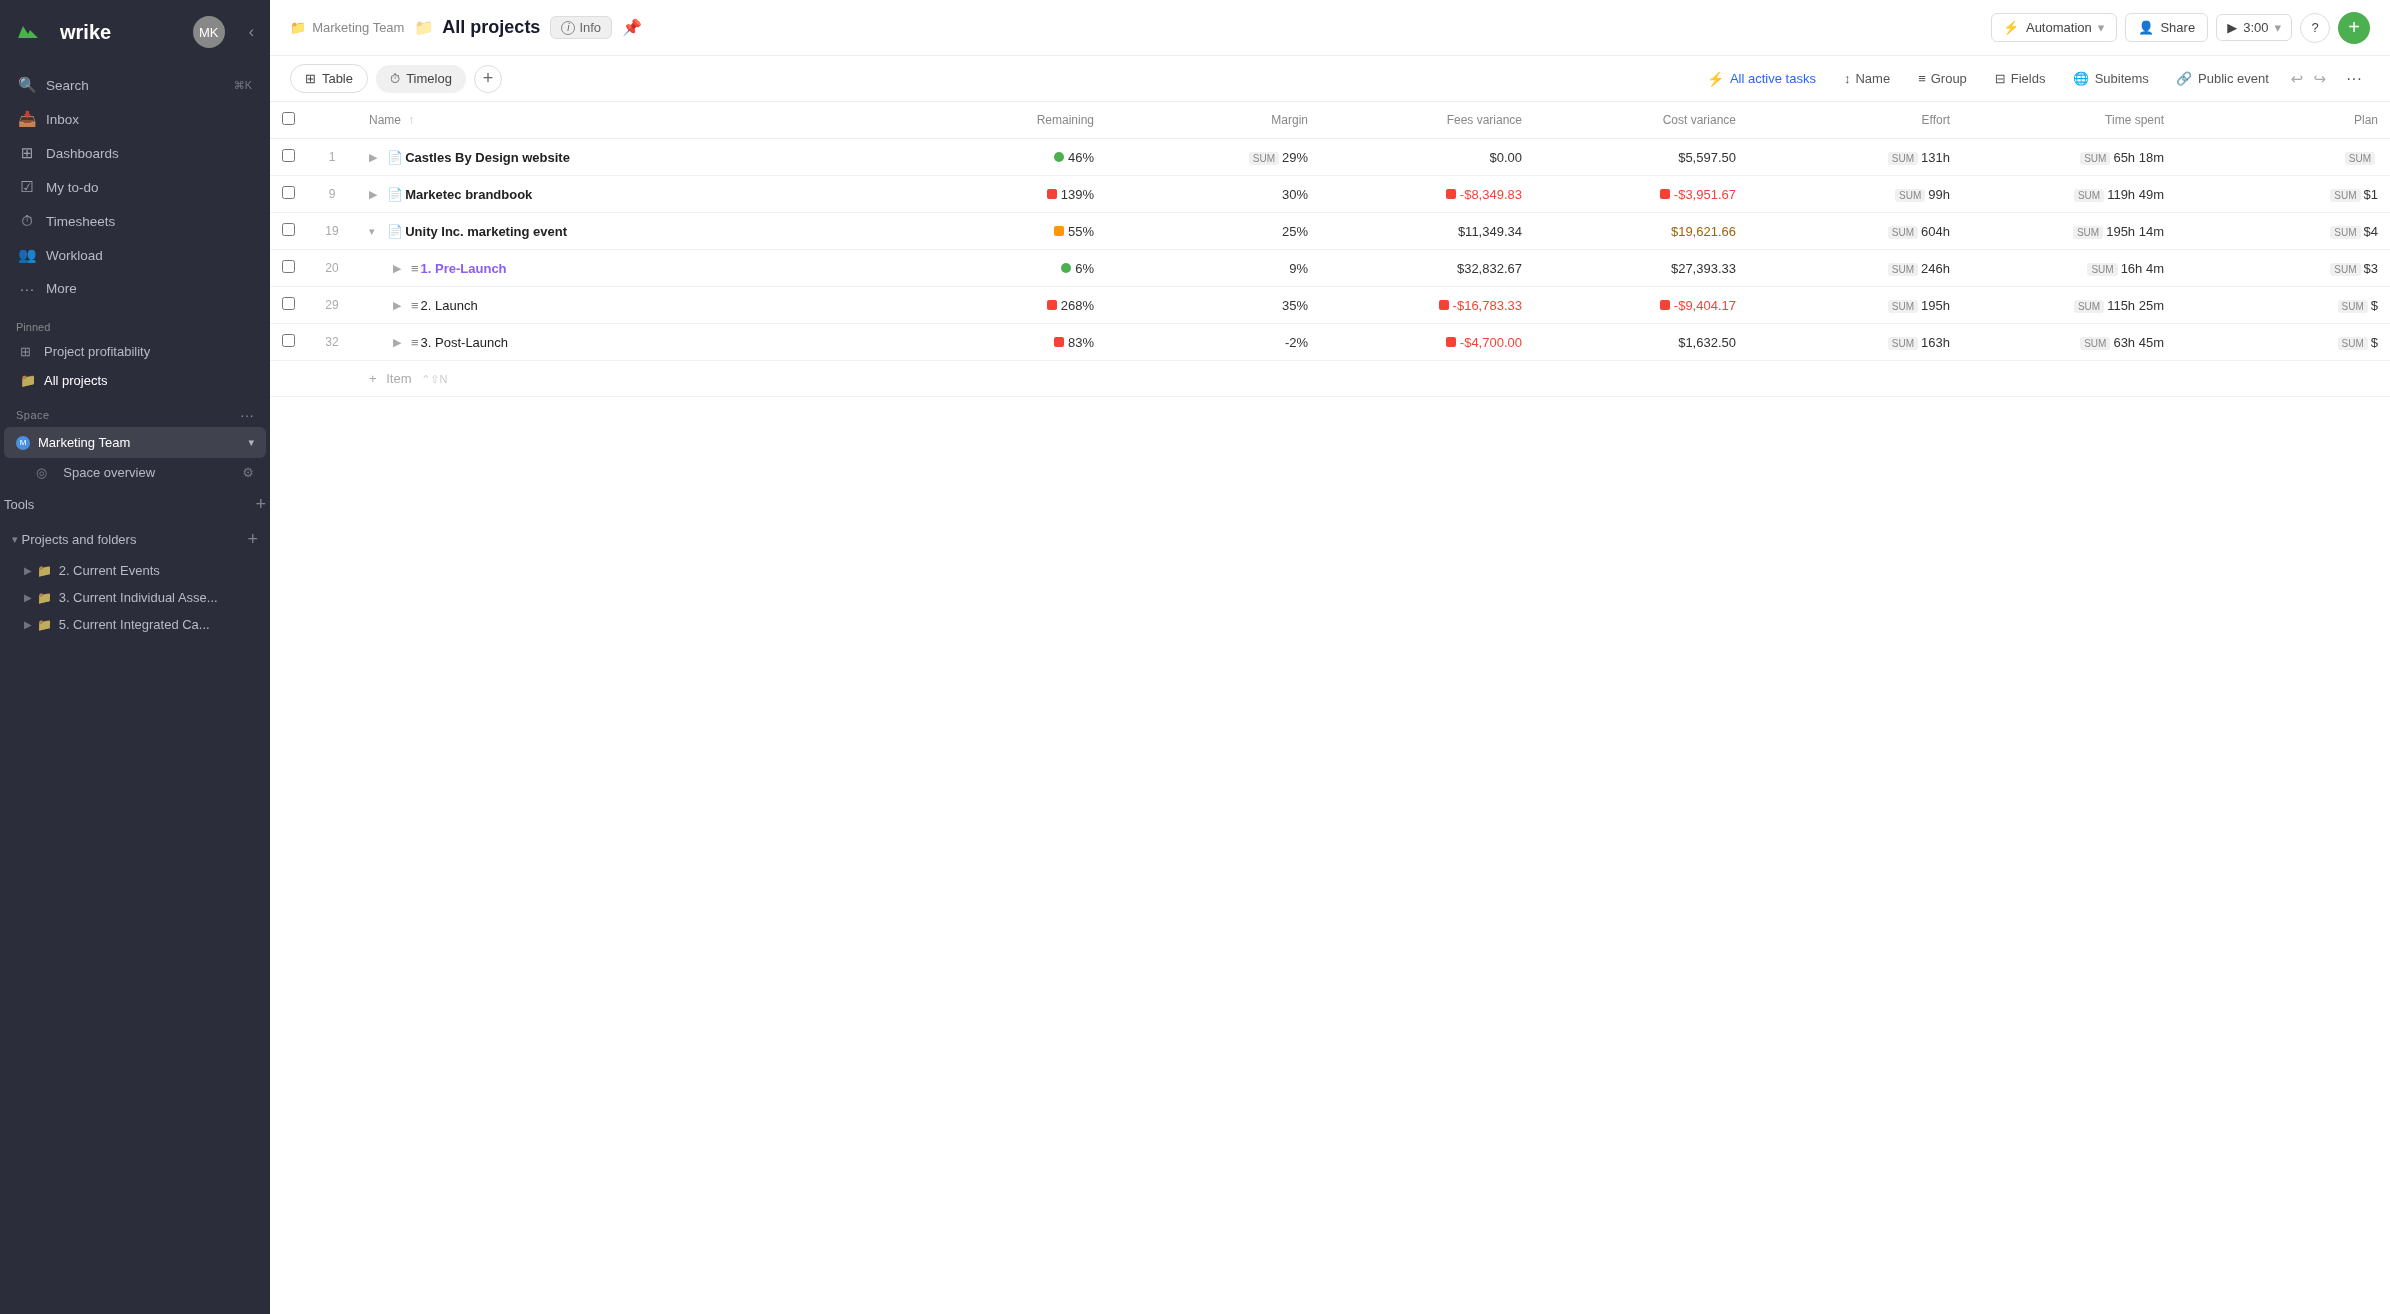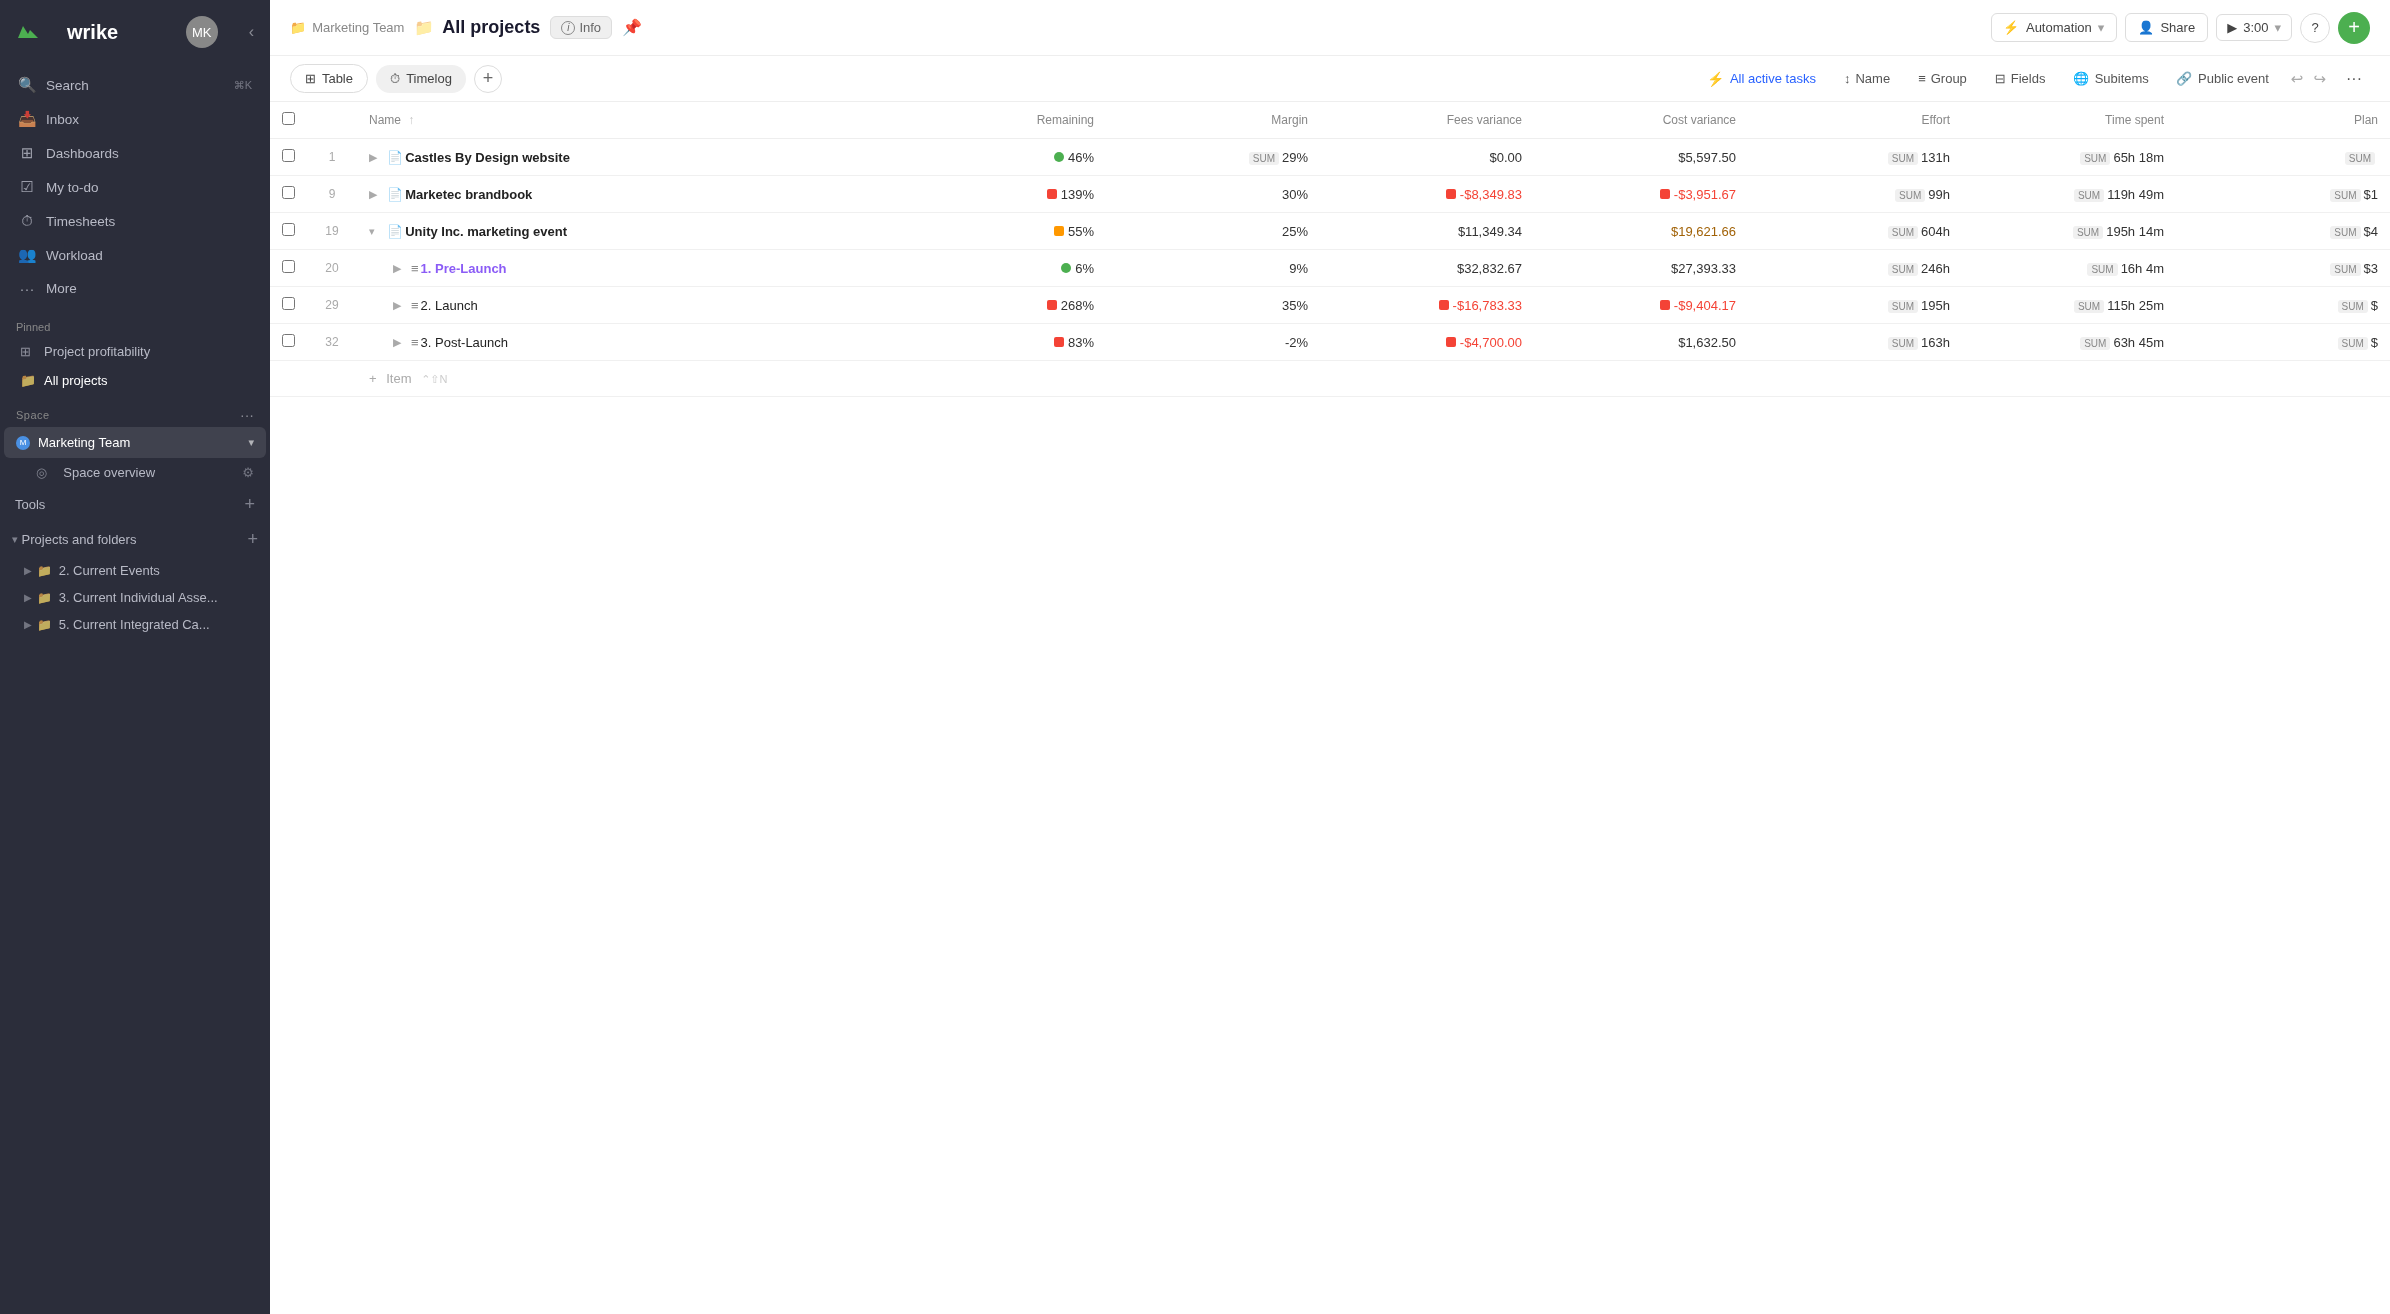--- a/index.html
+++ b/index.html
@@ -1,20 +1,20 @@
 <!DOCTYPE html>
 <html><head>
   <meta charset="utf-8">
   <style>
     * { box-sizing: border-box; margin: 0; padding: 0; }
     body { font-family: -apple-system, BlinkMacSystemFont, 'Segoe UI', sans-serif; background: #f5f5f5; display: flex; height: 100vh; overflow: hidden; font-size: 14px; }
 
     
     .sidebar { width: 270px; min-width: 270px; background: #2b2d3a; color: #c8c9d0; display: flex; flex-direction: column; height: 100vh; overflow-y: auto; }
-    .sidebar-logo { display: flex; align-items: center; padding: 16px 16px; gap: 23px; }
+    .sidebar-logo { display: flex; align-items: center; padding: 16px 16px; gap: 16px; }
     .sidebar-avatar { width: 32px; height: 32px; border-radius: 50%; background: #888; margin-left: auto; overflow: hidden; display: flex; align-items: center; justify-content: center; font-size: 13px; color: #fff; }
     .sidebar-collapse { margin-left: 8px; cursor: pointer; opacity: 0.6; font-size: 16px; }
 
     .sidebar-nav { padding: 4px 8px; }
     .sidebar-nav-item { display: flex; align-items: center; gap: 10px; padding: 8px 10px; border-radius: 6px; cursor: pointer; font-size: 13.5px; color: #b8bac6; }
     .sidebar-nav-item .icon { width: 18px; text-align: center; opacity: 0.8; font-size: 15px; }
     .sidebar-nav-item .shortcut { margin-left: auto; font-size: 11px; opacity: 0.5; }
 
     .sidebar-section { padding: 12px 16px 4px; font-size: 11px; color: #888; text-transform: none; letter-spacing: 0; display: flex; align-items: center; justify-content: space-between; }
 
@@ -26,21 +26,21 @@
     .sidebar-space-label { font-size: 11px; color: #888; letter-spacing: 0.5px; }
     .sidebar-space-more { cursor: pointer; opacity: 0.6; font-size: 14px; }
 
     .sidebar-space-item { display: flex; align-items: center; gap: 8px; padding: 8px 12px; cursor: pointer; font-size: 13px; color: #c8c9d0; border-radius: 6px; margin: 0 4px; }
     .sidebar-space-item.active { background: rgba(255,255,255,0.1); color: #fff; }
     .sidebar-space-item .space-dot { width: 14px; height: 14px; border-radius: 50%; background: #4a90e2; display: flex; align-items: center; justify-content: center; font-size: 8px; }
     .sidebar-space-item .chevron { font-size: 11px; opacity: 0.6; }
 
     .sidebar-sub-item { display: flex; align-items: center; gap: 8px; padding: 7px 12px 7px 32px; cursor: pointer; font-size: 13px; color: #b8bac6; border-radius: 6px; margin: 0 4px; }
 
-    .sidebar-tools { padding: 7px 15px; display: flex; align-items: center; justify-content: space-between; cursor: pointer; font-size: 13px; color: #b8bac6; }
+    .sidebar-tools { padding: 7px 4px; display: flex; align-items: center; justify-content: space-between; cursor: pointer; font-size: 13px; color: #b8bac6; }
 
     .projects-header { padding: 7px 12px; display: flex; align-items: center; justify-content: space-between; cursor: pointer; font-size: 13px; color: #b8bac6; }
 
     .sidebar-folder-item { display: flex; align-items: center; gap: 6px; padding: 6px 12px 6px 24px; cursor: pointer; font-size: 13px; color: #b8bac6; }
     .folder-icon { font-size: 12px; opacity: 0.7; }
 
     
     .main { flex: 1; display: flex; flex-direction: column; background: #fff; overflow: hidden; }
 
     

